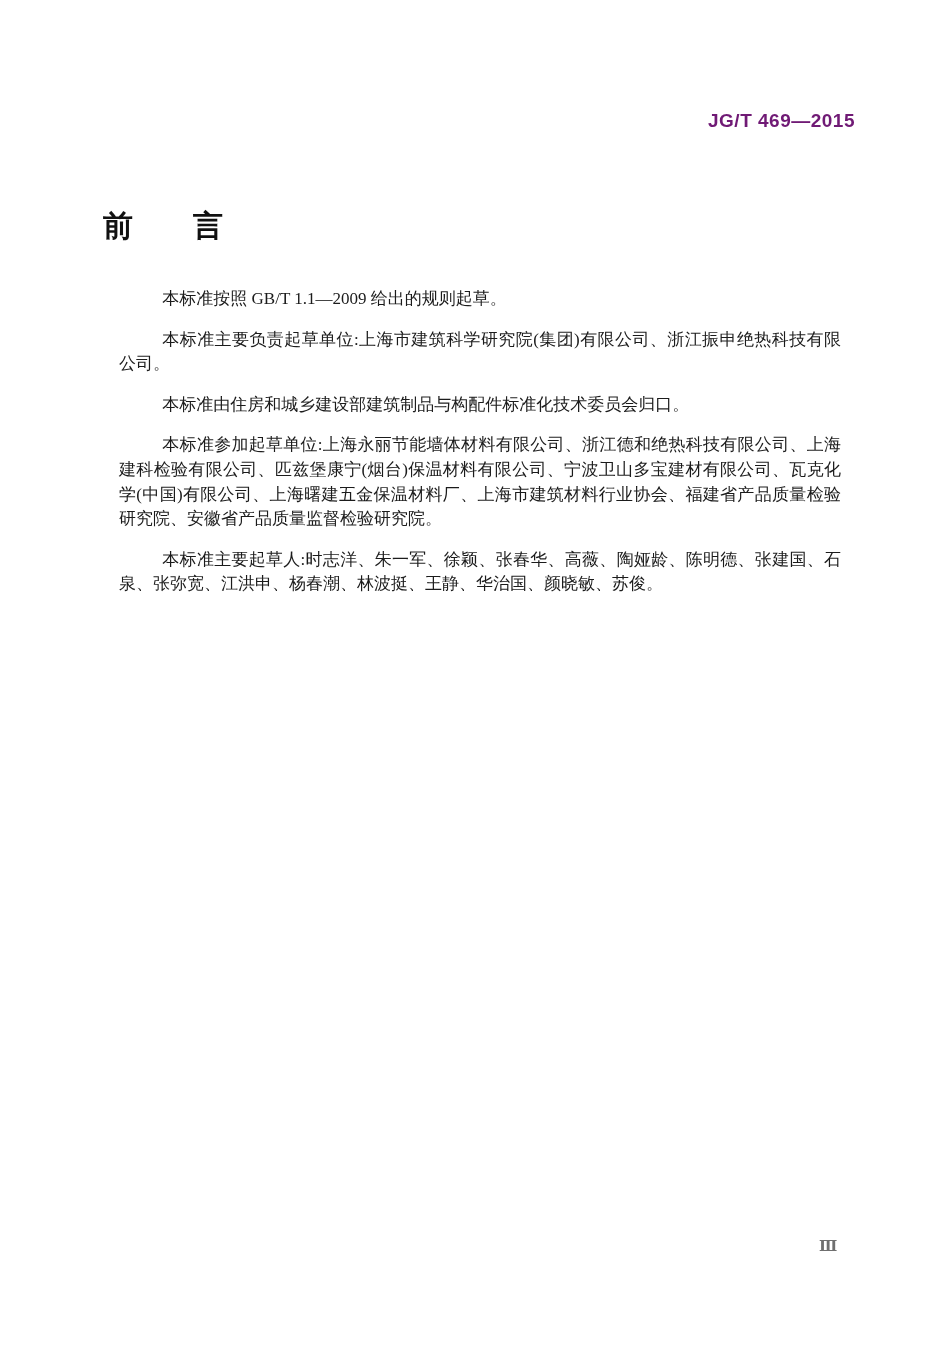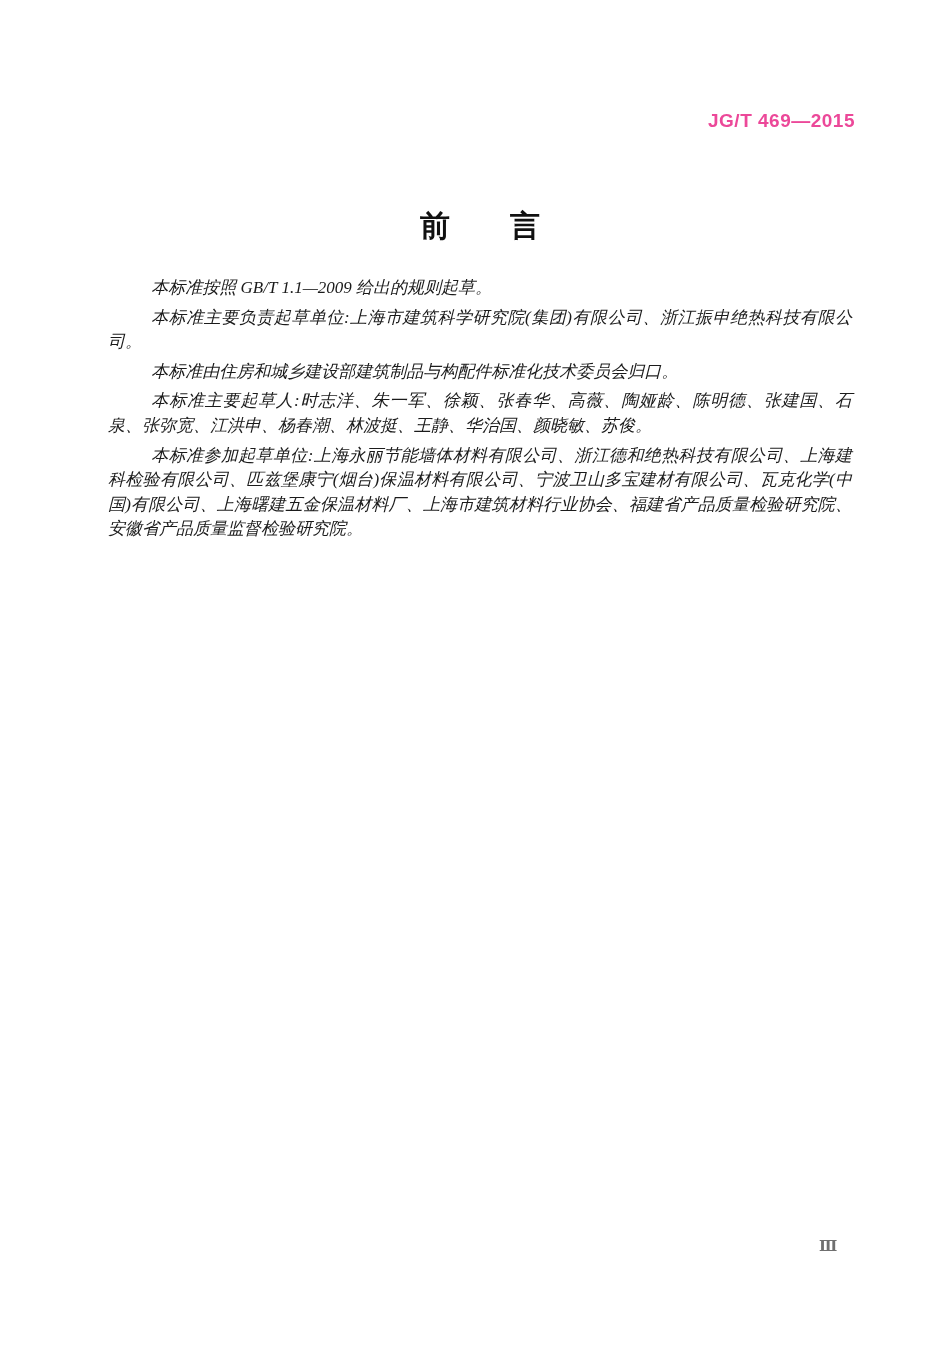--- a/index.html
+++ b/index.html
@@ -17,49 +17,47 @@
     color: #1b1b1b;
   }
   .doc-code {
     position: absolute;
     top: 110px;
     right: 95px;
     font-family: "Liberation Sans", "DejaVu Sans", sans-serif;
     font-weight: 700;
     font-size: 19px;
     letter-spacing: 0.5px;
-    color: #ec4899;
+    color: #701a75;
     white-space: nowrap;
   }
   .page-title {
     position: absolute;
     top: 186px;
     left: 103px;
     width: 754px;
-    text-align: center;
     font-family: "Liberation Sans", "DejaVu Sans", sans-serif;
     font-weight: 700;
     font-size: 30px;
     color: #111111;
     white-space: pre;
   }
   .body-text {
     position: absolute;
     top: 271px;
     left: 103px;
     width: 754px;
     font-size: 17px;
     line-height: 24.6px;
     text-align: justify;
     text-justify: inter-ideograph;
   }
   .body-text p {
-    margin: 5px;
+    margin: 16px;
     text-indent: 2.55em;
-    font-style: italic;
   }
   .body-text p:last-child {
     margin-top: 3px;
   }
   .page-number {
     position: absolute;
     left: 819px;
     top: 1237px;
     font-size: 15px;
     font-weight: 700;
@@ -78,20 +76,20 @@
 
   <div class="body-text">
 
       <p>本标准按照 GB/T 1.1—2009 给出的规则起草。</p>
 
 
       <p>本标准主要负责起草单位:上海市建筑科学研究院(集团)有限公司、浙江振申绝热科技有限公司。</p>
 
       <p>本标准由住房和城乡建设部建筑制品与构配件标准化技术委员会归口。</p>
 
+      <p>本标准参加起草单位:上海永丽节能墙体材料有限公司、浙江德和绝热科技有限公司、上海建科检验有限公司、匹兹堡康宁(烟台)保温材料有限公司、宁波卫山多宝建材有限公司、瓦克化学(中国)有限公司、上海曙建五金保温材料厂、上海市建筑材料行业协会、福建省产品质量检验研究院、安徽省产品质量监督检验研究院。</p>
+
       <p>本标准主要起草人:时志洋、朱一军、徐颖、张春华、高薇、陶娅龄、陈明德、张建国、石泉、张弥宽、江洪申、杨春潮、林波挺、王静、华治国、颜晓敏、苏俊。</p>
-
-      <p>本标准参加起草单位:上海永丽节能墙体材料有限公司、浙江德和绝热科技有限公司、上海建科检验有限公司、匹兹堡康宁(烟台)保温材料有限公司、宁波卫山多宝建材有限公司、瓦克化学(中国)有限公司、上海曙建五金保温材料厂、上海市建筑材料行业协会、福建省产品质量检验研究院、安徽省产品质量监督检验研究院。</p>
     </div>
 
   <div class="page-number">Ⅲ</div>
 
 </div>
 
 </body></html>

